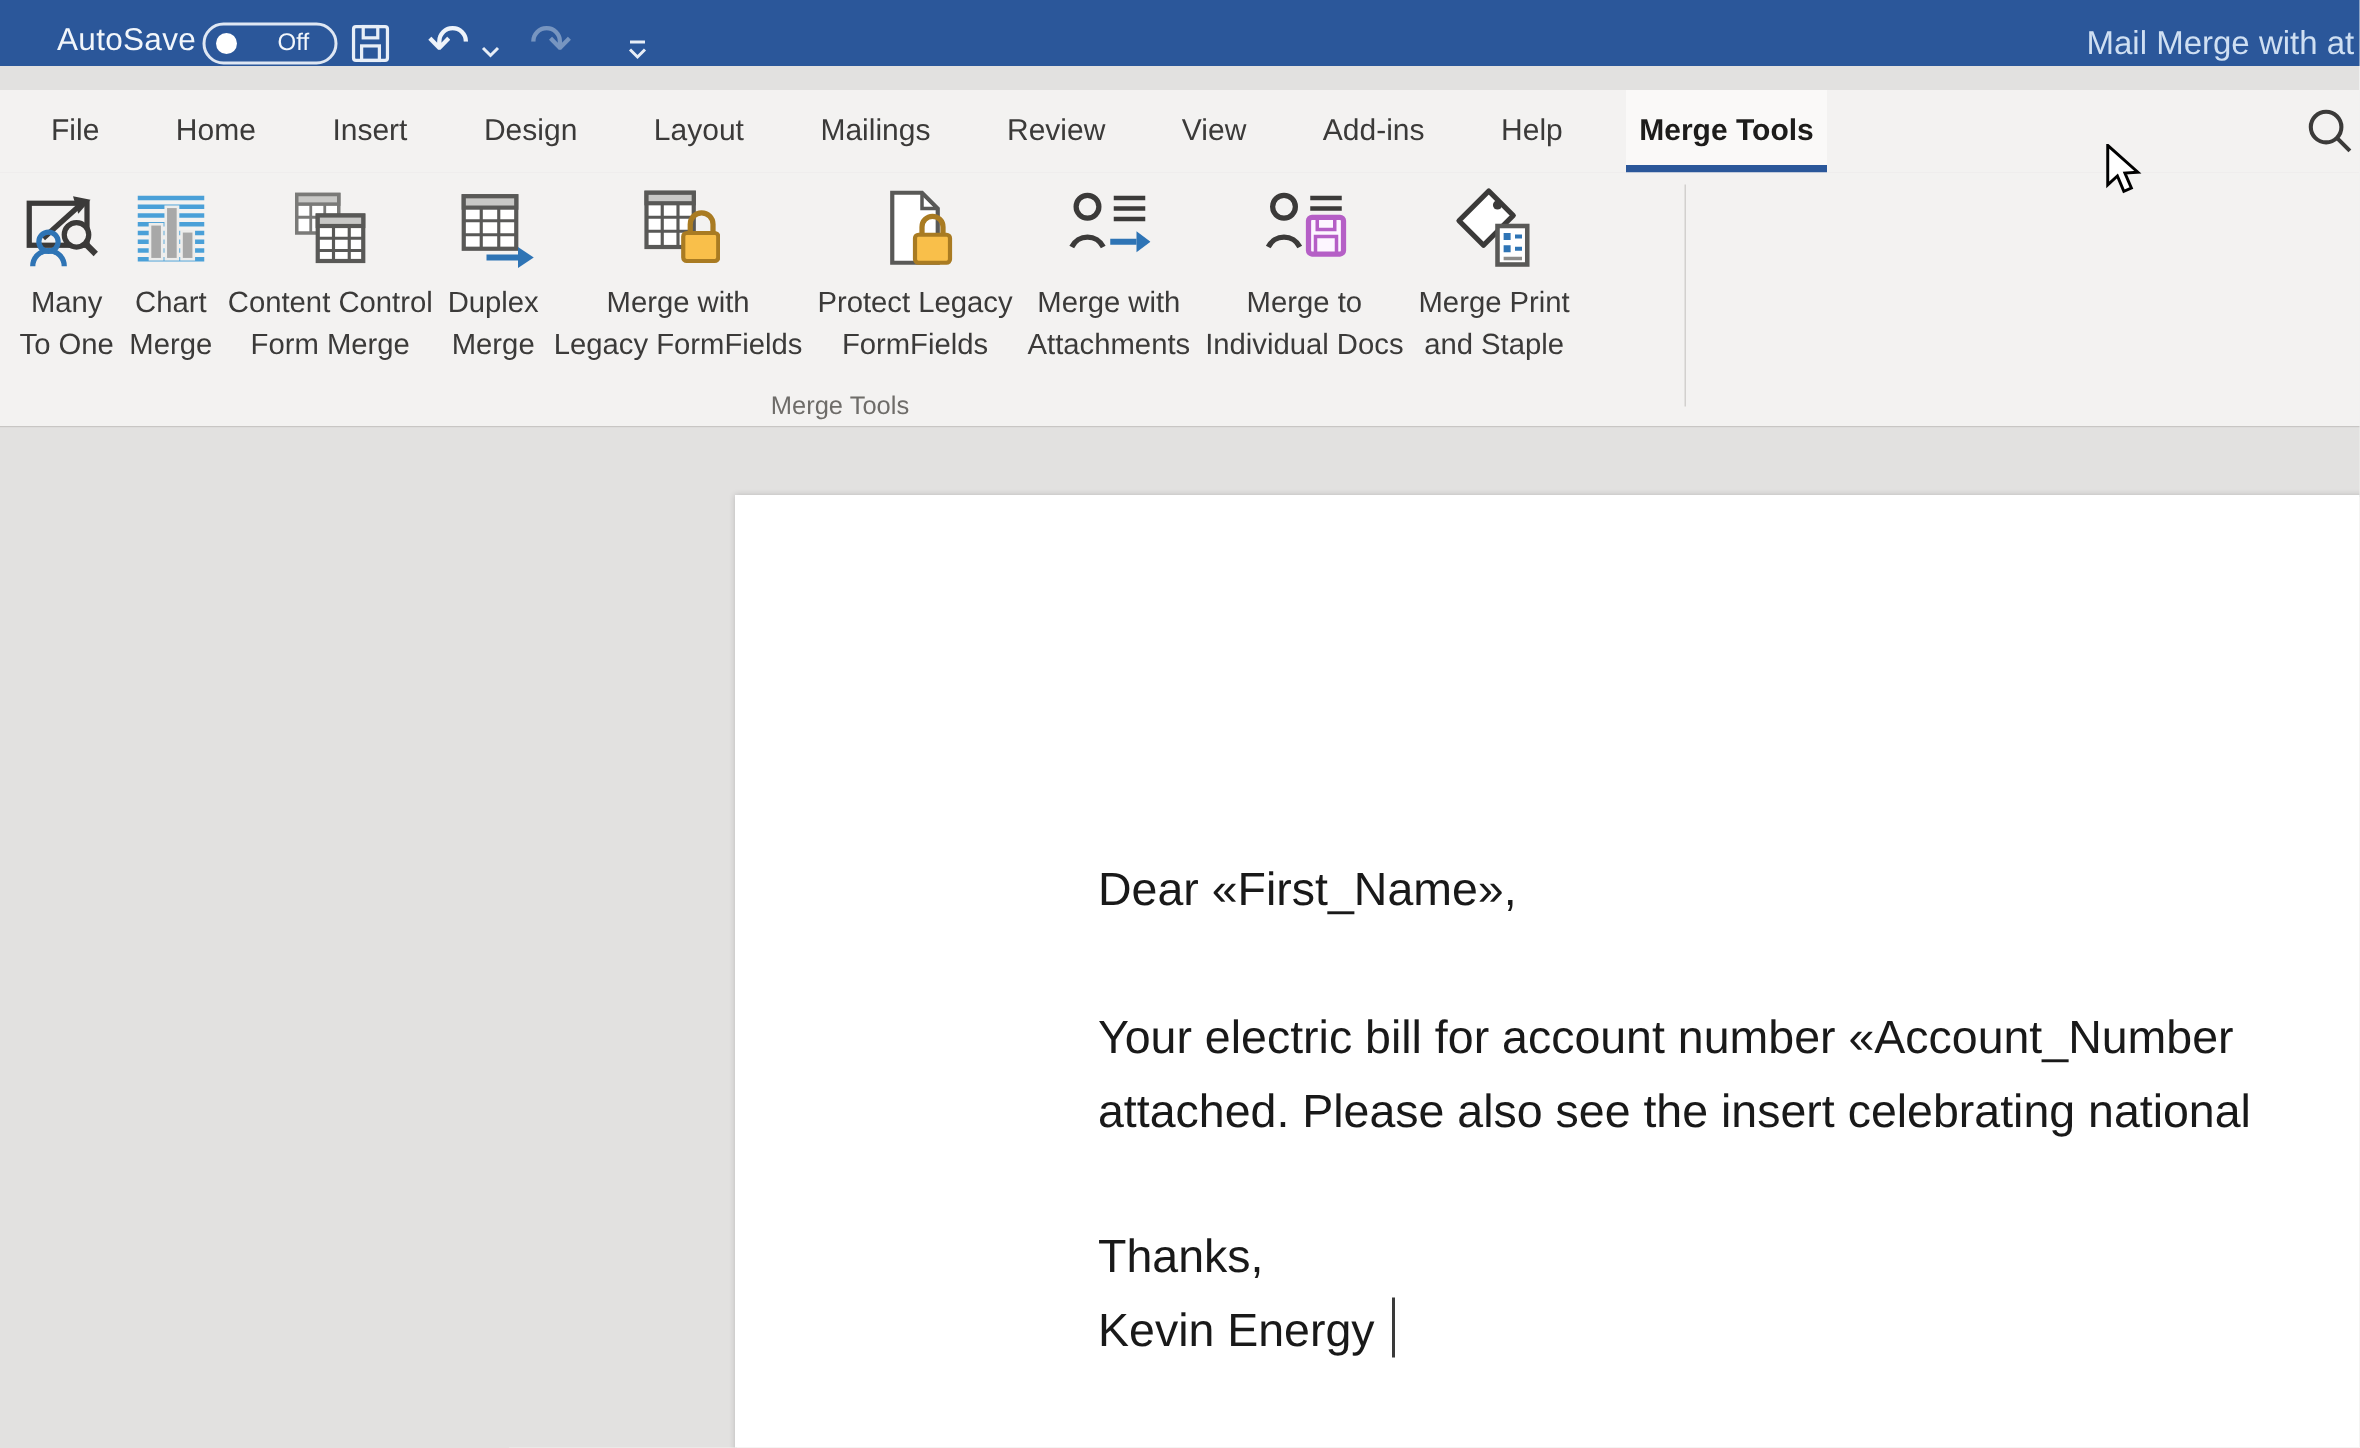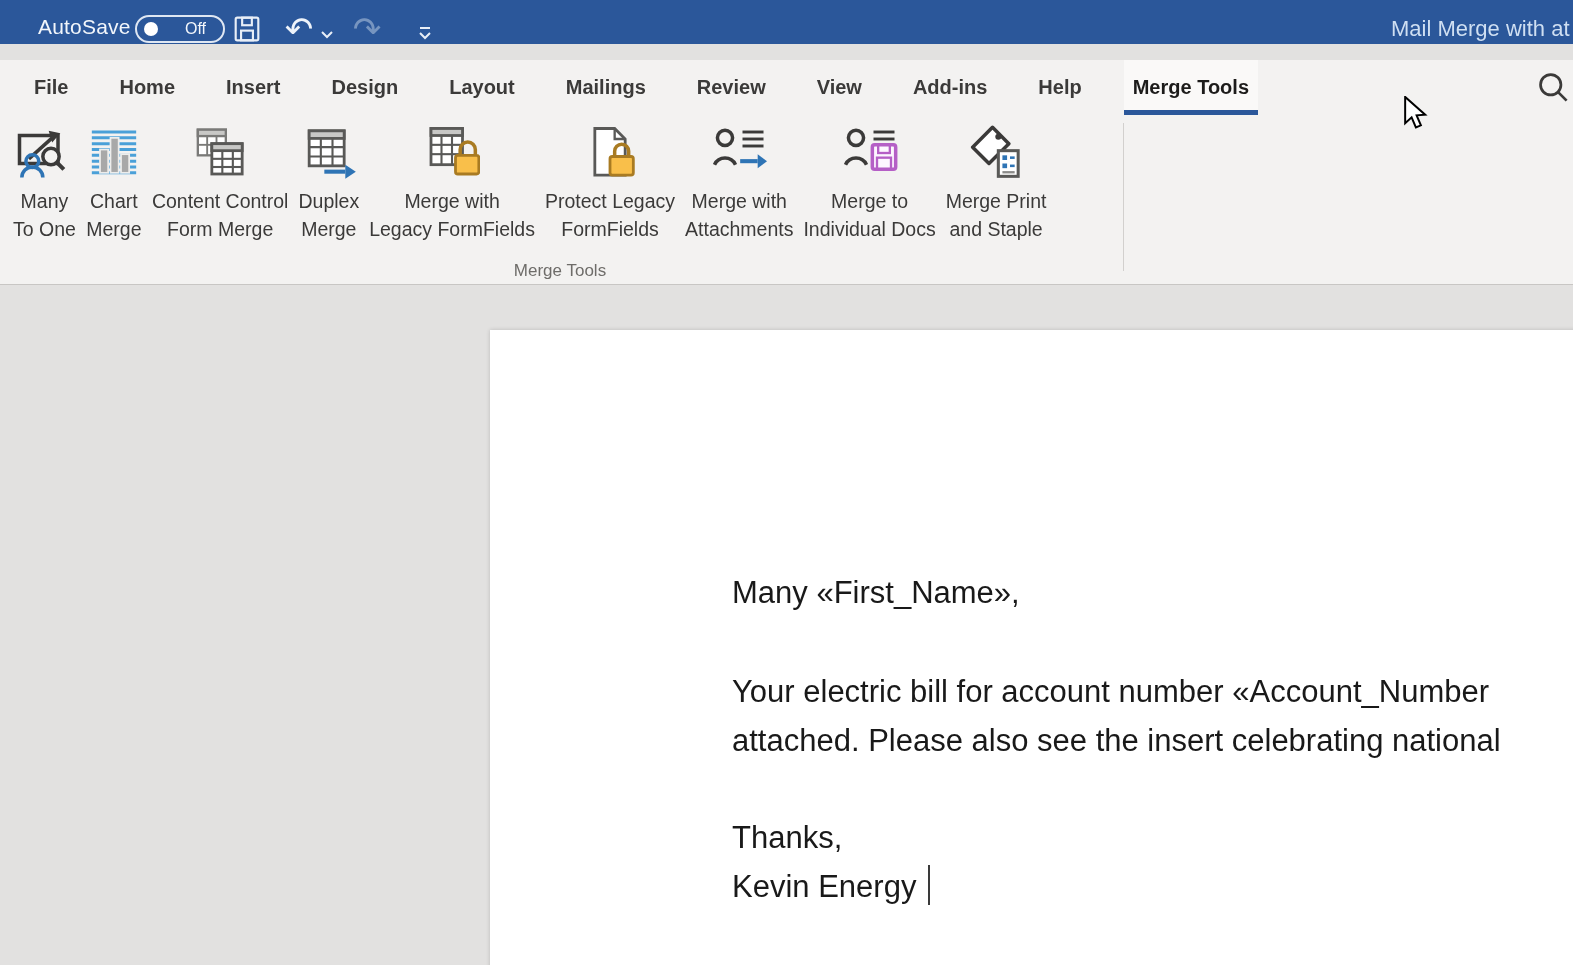--- a/index.html
+++ b/index.html
@@ -16,21 +16,21 @@
   .toggle .state{position:absolute;left:48px;top:3px;font-size:16px;color:#f2f6fb;}
   .qat-btn{position:absolute;top:12px;width:34px;height:34px;display:flex;align-items:center;justify-content:center;}
   .qat-save{left:230px;}
   .qat-undo{left:282px;color:#eef3fa;font-size:34px;line-height:30px;font-family:"DejaVu Sans",sans-serif;}
   .qat-undo-chevron{left:318px;top:18px;width:18px;}
   .qat-redo{left:350px;color:rgba(236,243,250,.4);font-size:34px;line-height:30px;font-family:"DejaVu Sans",sans-serif;}
   .qat-custom{left:408px;top:16px;}
   .doc-title{position:absolute;left:1391px;top:16px;font-size:22px;color:#cfdff2;white-space:nowrap;}
   
   .tabrow{position:absolute;left:0;top:60px;width:1573px;height:55px;background:#f3f2f1;display:flex;align-items:stretch;padding-left:25px;box-sizing:border-box;}
-  .tab{display:flex;align-items:center;padding:0 9px;margin-right:33px;font-size:20px;color:#3b3a39;white-space:nowrap;cursor:default;font-weight:bold;}
+  .tab{display:flex;align-items:center;padding:0 9px;margin-right:33px;font-size:20px;color:#3b3a39;white-space:nowrap;cursor:default;}
   .tab.active{font-weight:700;color:#1d1c1b;background:#faf9f8;border-bottom:5px solid #2b579a;padding-top:5px;box-sizing:border-box;}
   .tab-search{position:absolute;left:1536px;top:70px;}
   
   .ribbon{position:absolute;left:0;top:115px;width:1573px;height:169px;background:#f3f2f1;border-bottom:1px solid #c8c6c4;box-sizing:content-box;}
   .ribbon-group{position:absolute;left:0;top:0;width:1120px;height:169px;}
   .group-divider{position:absolute;left:1123px;top:8px;height:148px;width:1px;background:#d2d0ce;}
   .btn-row{display:flex;align-items:flex-start;padding:8px 0 0 8px;}
   .ribbon-btn{display:flex;flex-direction:column;align-items:center;padding:2px 5px;border-radius:2px;}
   .ribbon-btn svg{width:56px;height:56px;margin-bottom:2px;}
   .btn-label{font-size:19.5px;line-height:28px;color:#3b3a39;text-align:center;white-space:nowrap;}
@@ -256,21 +256,21 @@
       </div>
 
     </div>
     <div class="group-label">Merge Tools</div>
   </div>
   <div class="group-divider"></div>
 </div>
 
 <div class="docarea">
   <div class="page"></div>
-  <div class="doc-line line-greeting">Many «First_Name»,</div>
+  <div class="doc-line line-greeting">Dear «First_Name»,</div>
   <div class="doc-line line-body1">Your electric bill for account number «Account_Number</div>
   <div class="doc-line line-body2">attached. Please also see the insert celebrating national</div>
   <div class="doc-line line-closing">Thanks,</div>
   <div class="doc-line line-signature">Kevin Energy</div>
   <div class="caret"></div>
 </div>
 
 <div class="mouse-cursor">
   <svg width="26" height="34" viewBox="0 0 13 19">
     <path d="M1 0.5 L1 15.2 L4.6 11.9 L7 17.6 L9.8 16.4 L7.4 10.8 L12.2 10.5 Z" fill="#ffffff" stroke="#000000" stroke-width="1.1"></path>

